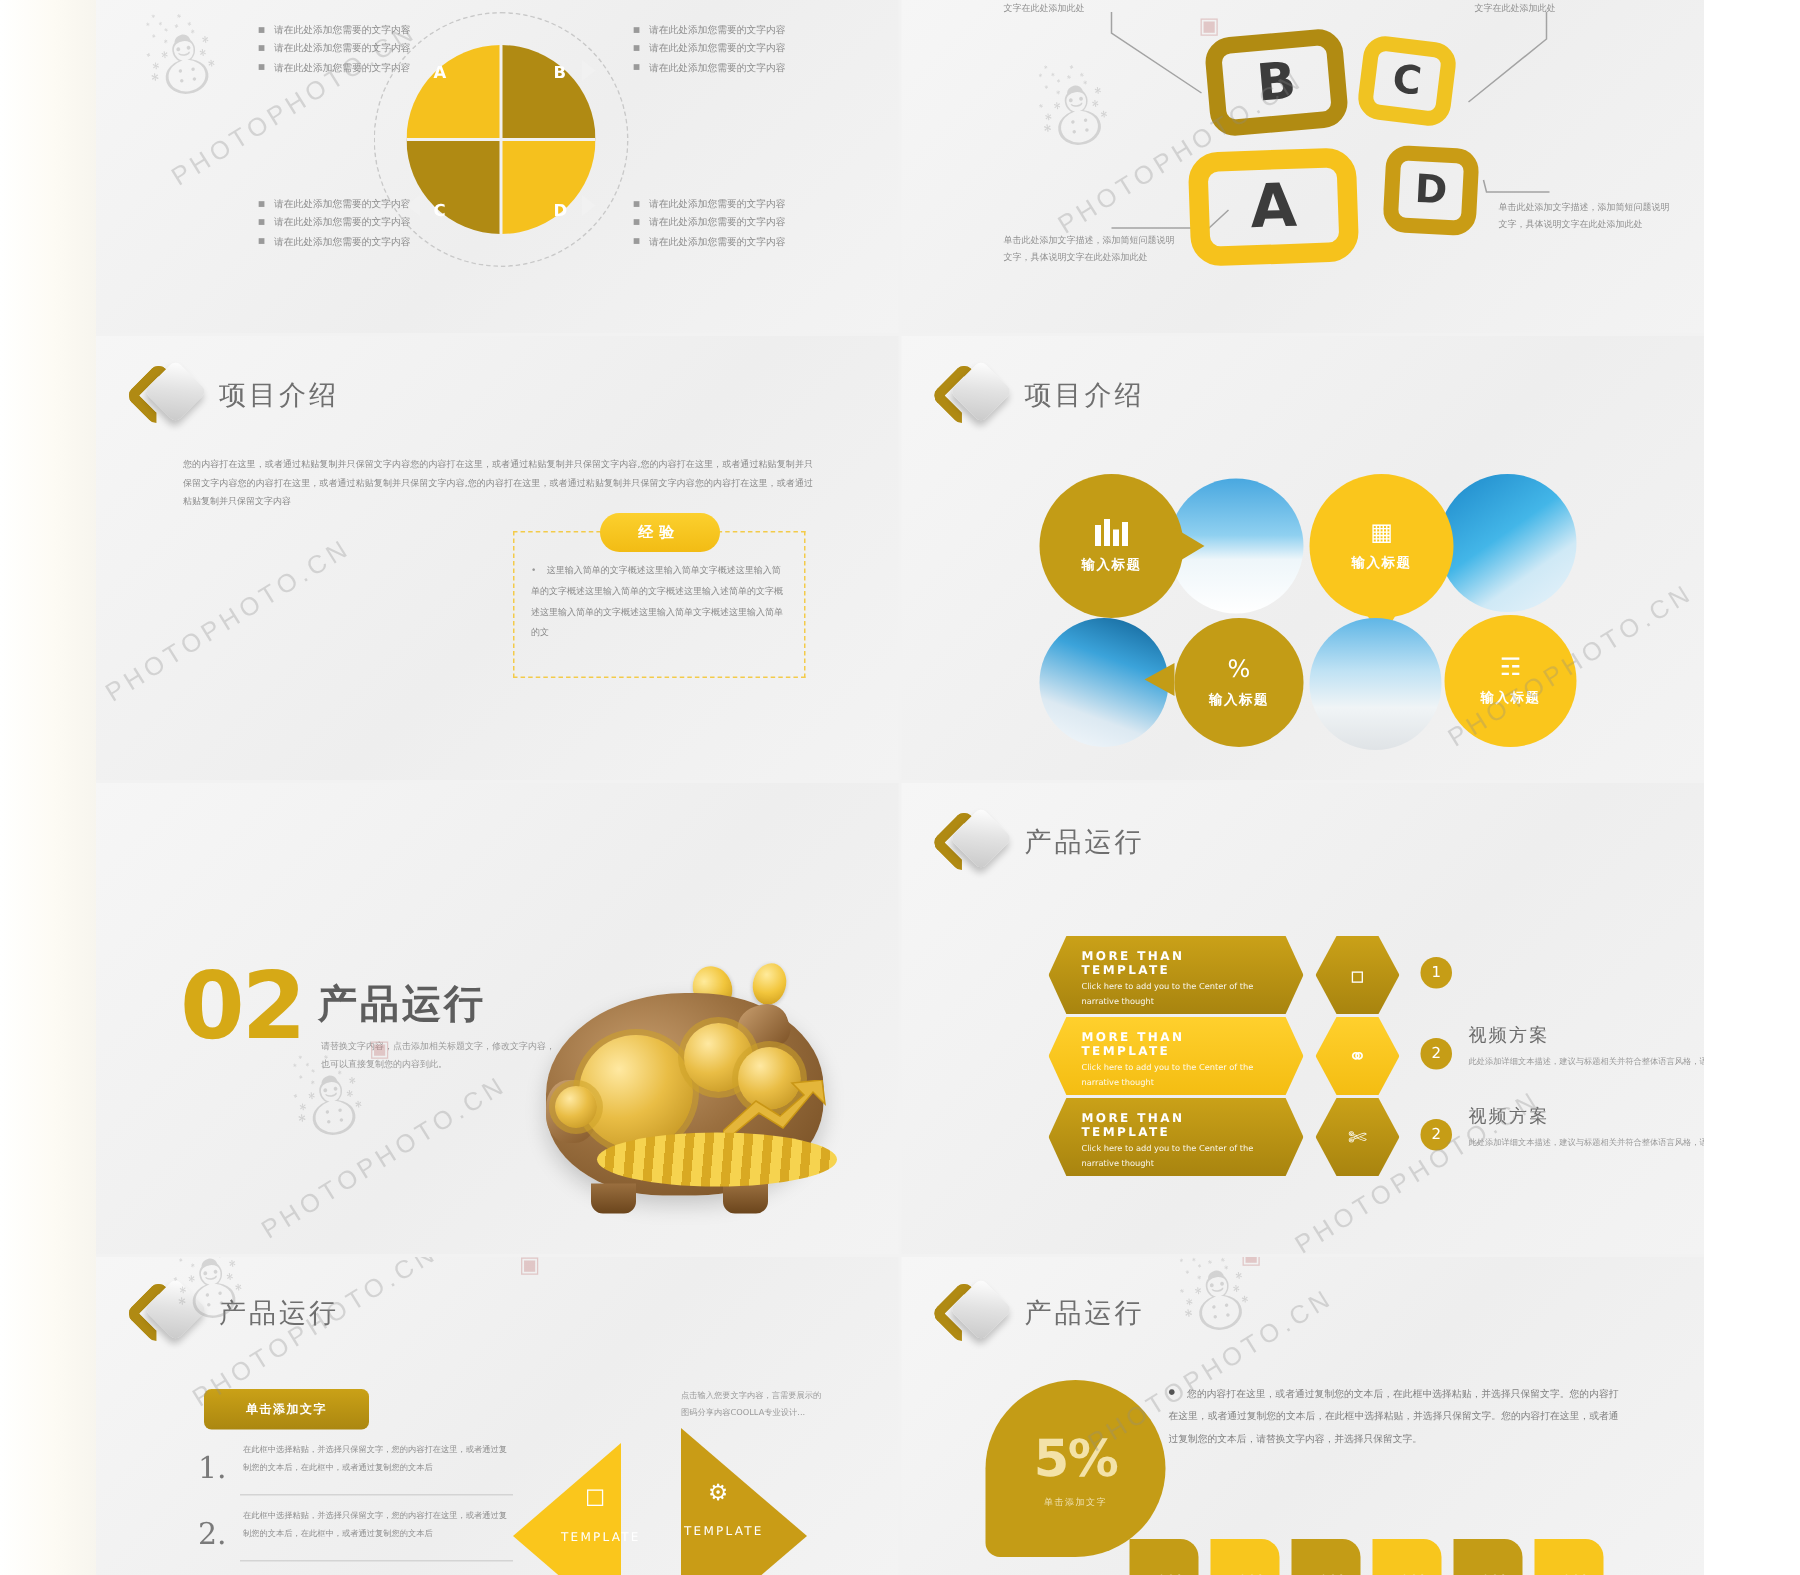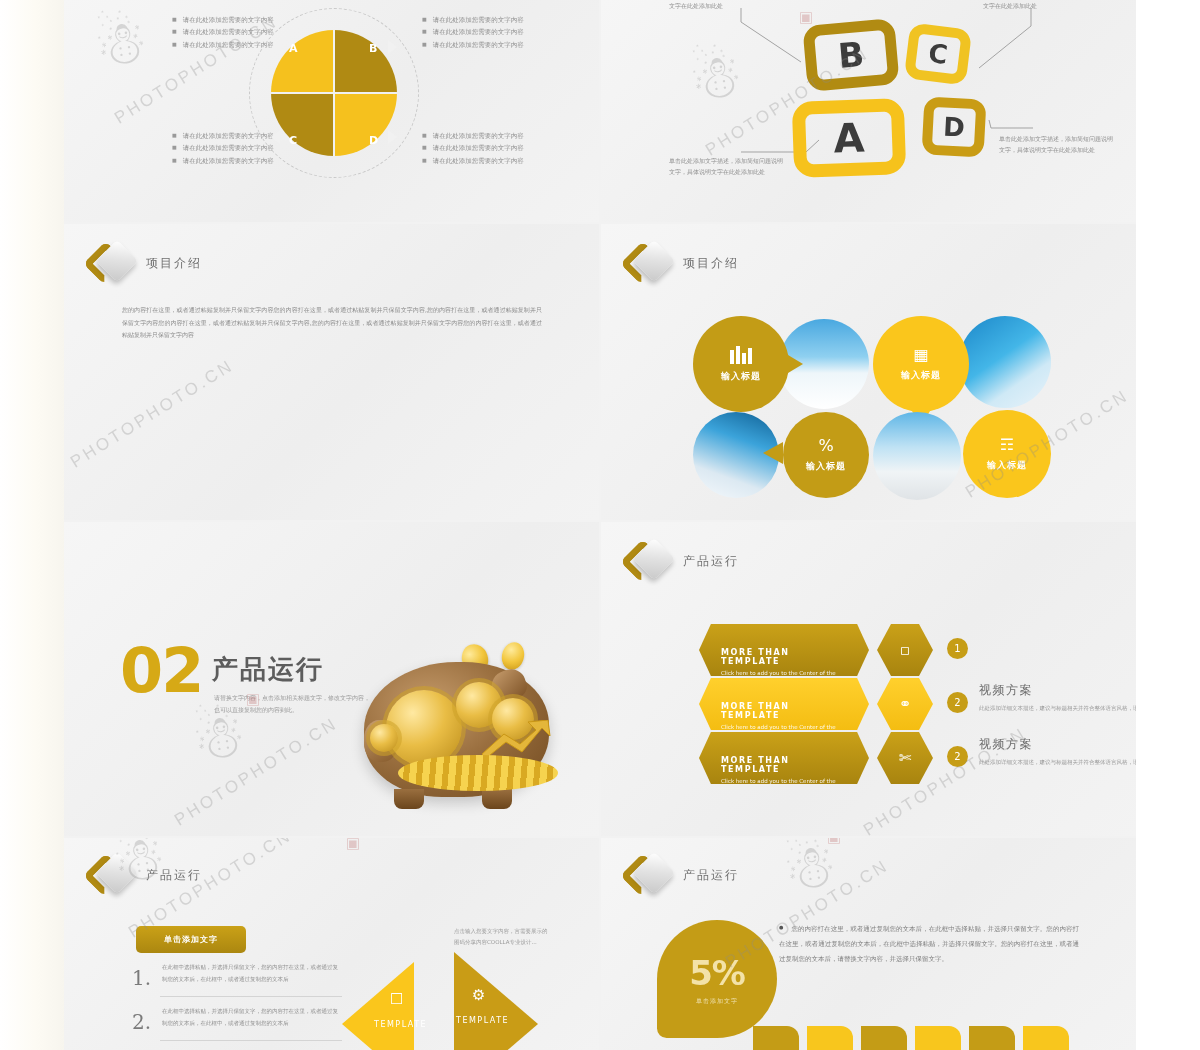--- a/index.html
+++ b/index.html
@@ -36,21 +36,21 @@
     position:absolute; left:0; top:5px; width:30px; height:32px;
     border:7px solid #b08a13; border-right-color:transparent;
     border-radius:7px; transform:rotate(45deg);
   }
   .rhombus .dia {
     position:absolute; left:12px; top:4px; width:30px; height:30px;
     background:linear-gradient(140deg,#ffffff 0%,#e2e2e2 48%,#c9c9c9 100%);
     border-radius:5px; transform:rotate(45deg);
     box-shadow:2px 3px 5px rgba(0,0,0,.22);
   }
-  .sec-title { font-size:12px; color:#6f6f6f; letter-spacing:2px;text-align:center; }
+  .sec-title { font-size:18px; color:#6f6f6f; letter-spacing:2px;text-align:center; }
 
   
   .donut-wrap { position:absolute; left:185px; top:8px; width:170px; height:170px; }
   .donut-dash {
     position:absolute; inset:0; border:1px dashed #c9c9c9; border-radius:50%;
   }
   .ring { position:absolute; left:22px; top:22px; width:126px; height:126px; border-radius:50%; overflow:hidden; }
   .quad { position:absolute; width:50%; height:50%; }
   .q-a { left:0;  top:0;  background:#f5c11e; }
   .q-b { right:0; top:0;  background:#b08a13; }
@@ -152,21 +152,21 @@
   .coin { position:absolute; border-radius:50%;
     background:radial-gradient(circle at 35% 30%, #ffeb9c 0%, #f2c63d 50%, #c99615 100%);
     box-shadow:0 1px 3px rgba(0,0,0,.2); }
   .arrow-up { position:absolute; left:118px; top:58px; width:70px; height:46px; }
 
   
   .hexrow { position:absolute; height:54px; }
   .hexbar {
     position:absolute; left:0; top:0; width:170px; height:52px;
     clip-path:polygon(7% 0,93% 0,100% 50%,93% 100%,7% 100%,0 50%);
-    color:#fff; padding:24px 22px;
+    color:#fff; padding:9px 22px;
   }
   .hexbar .h1 { font-size:8px; font-weight:bold; letter-spacing:1.6px; }
   .hexbar .h2 { font-size:5.5px; line-height:1.8; margin-top:3px; opacity:.92; }
   .hexico {
     position:absolute; left:178px; top:0; width:56px; height:52px;
     clip-path:polygon(25% 0,75% 0,100% 50%,75% 100%,25% 100%,0 50%);
     display:flex; align-items:center; justify-content:center; color:#fff; font-size:15px;
   }
   .hx-dark { background:linear-gradient(180deg,#caa118,#a8840f); }
   .hx-light{ background:linear-gradient(180deg,#ffd02d,#f4bd12); }
@@ -309,20 +309,27 @@
         <div class="rhombus">
           <div class="arc"></div>
           <div class="dia"></div>
         </div>
         <div class="sec-title">项目介绍</div>
       </div>
 
       <div class="para" style="left:58px;top:80px;width:420px;">您的内容打在这里，或者通过粘贴复制并只保留文字内容您的内容打在这里，或者通过粘贴复制并只保留文字内容,您的内容打在这里，或者通过粘贴复制并只保留文字内容您的内容打在这里，或者通过粘贴复制并只保留文字内容,您的内容打在这里，或者通过粘贴复制并只保留文字内容您的内容打在这里，或者通过粘贴复制并只保留文字内容</div>
 
 
+      <div class="dashbox db-right" style="left:278px;top:118px;">
+        <div class="frame"></div>
+        <div class="pill">经验</div>
+        <div class="dbtext">
+          <span class="b1">这里输入简单的文字概述这里输入简单文字概述这里输入简单的文字概述这里输入简单的文字概述这里输入述简单的文字概述这里输入简单的文字概述这里输入简单文字概述这里输入简单的文</span>
+        </div>
+      </div>
 
       <div class="wm wm-txt" style="left:-6px;top:180px;">PHOTOPHOTO.CN</div>
     </div>
 
     <div class="slide c1 r1">
       <div class="sec-head" style="left:26px;top:18px;">
         <div class="rhombus">
           <div class="arc"></div>
           <div class="dia"></div>
         </div>

